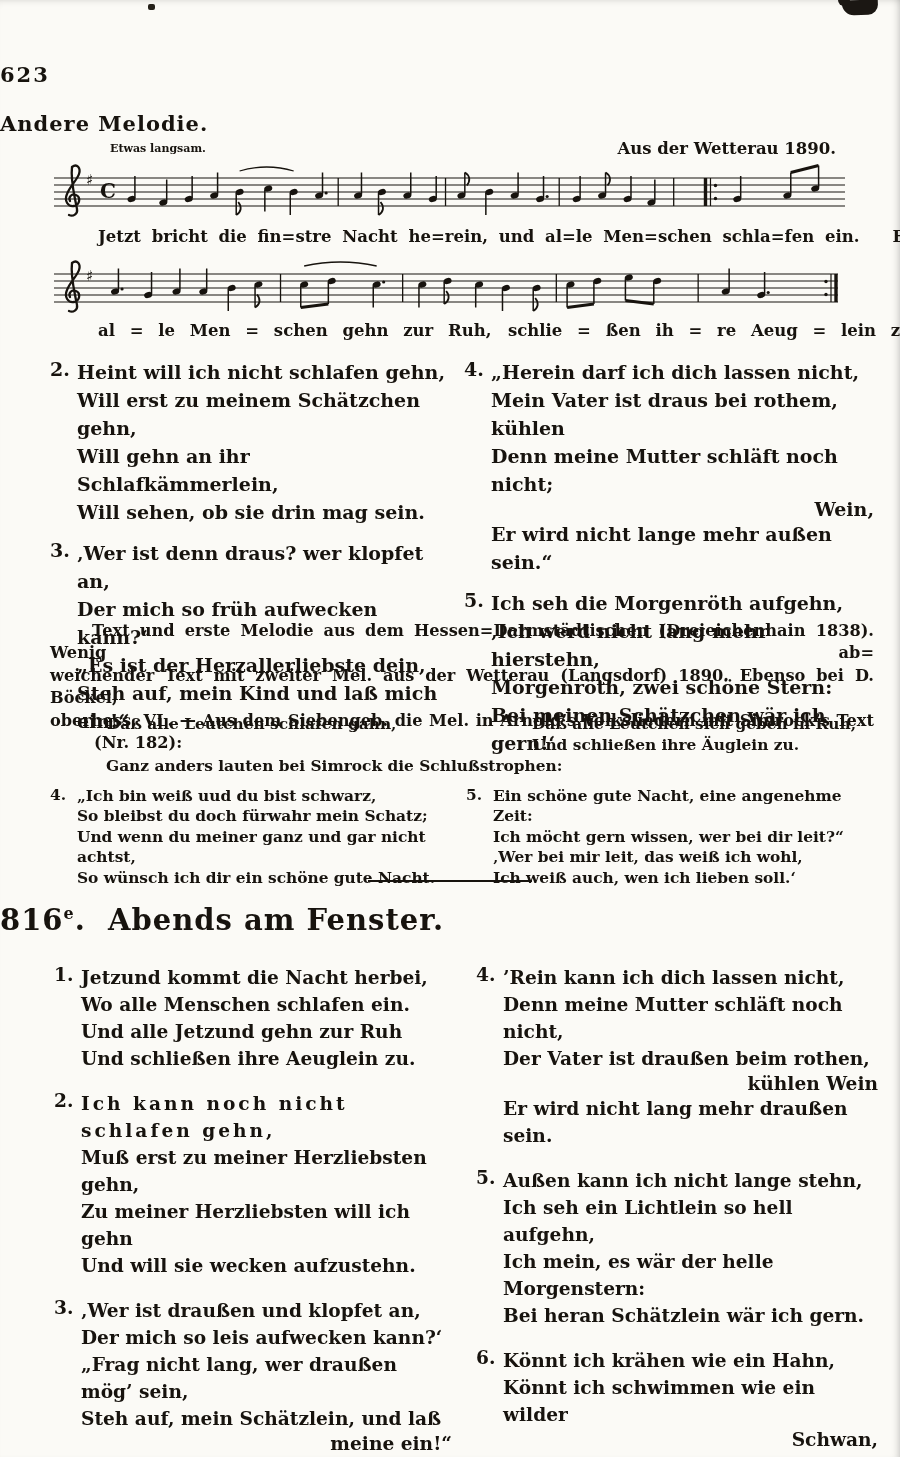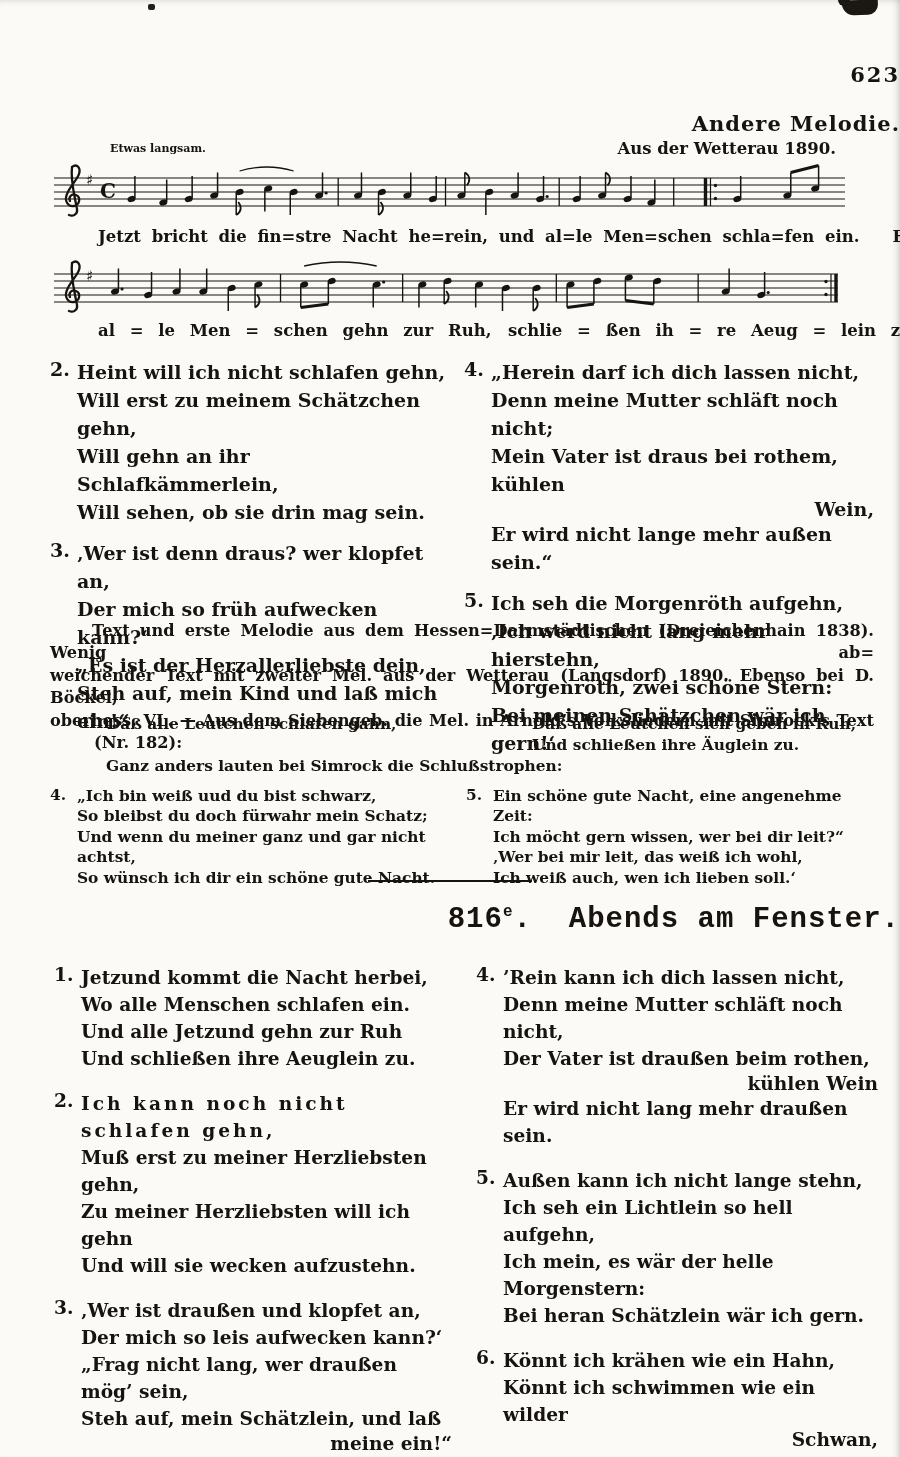--- a/index.html
+++ b/index.html
@@ -1,21 +1,21 @@
 <!DOCTYPE html>
 <html><head>
 <meta charset="utf-8">
 <style>
   html,body{margin:0;padding:0;background:#d8d6d2;}
   .page{position:relative;width:900px;height:1457px;margin:0 auto;background:#fbfaf6;
         color:#17130e;font-family:"DejaVu Serif","Liberation Serif",serif;overflow:hidden;
         box-shadow:inset -7px 0 9px -7px rgba(0,0,0,.28), inset 0 6px 8px -7px rgba(0,0,0,.18);}
   .abs{position:absolute;}
-  .center{left:0;right:0;text-align:right;}
-  .fraktur{font-weight:700;padding-left:40px;}
+  .center{left:0;right:0;text-align:left;}
+  .fraktur{font-weight:700;}
   .page-number{top:62px;font-size:21px;font-weight:700;letter-spacing:2px;}
   .melody-heading{top:111px;font-size:21px;letter-spacing:1px;}
   .tempo{top:142px;left:110px;font-size:11px;font-weight:700;}
   .source{top:139px;right:64px;font-size:16.5px;font-weight:700;}
   .staff-svg{display:block;}
   .lyrics{font-size:16.5px;font-weight:700;white-space:nowrap;}
   .verse-cols{display:flex;}
   .vcol{display:flex;flex-direction:column;}
   .verse{display:flex;align-items:flex-start;}
   .vnum{min-width:27px;flex:0 0 auto;font-weight:700;}
@@ -40,21 +40,21 @@
   #arnoldVerses .vline{line-height:21px;}
   #arnoldVerses .vcol-l{width:388px;margin-right:37px;}
   #arnoldVerses .vcol-r{flex:1;}
   .simrock-note{top:757px;left:106px;font-size:15.4px;font-weight:700;}
   
   #simrockVerses{top:786px;left:50px;right:26px;font-size:15.4px;}
   #simrockVerses .vline{line-height:20.4px;}
   #simrockVerses .vcol-l{width:404px;margin-right:12px;}
   #simrockVerses .vcol-r{flex:1;}
   .divider{top:880px;left:368px;width:164px;border:none;border-top:2px solid #17130e;margin:0;}
-  .song-title{top:903px;font-size:29px;letter-spacing:1px;font-family:Liberation Mono, monospace;}
+  .song-title{top:903px;font-size:29px;letter-spacing:1px;}
   .song-title sup{font-size:.55em;}
   
   #bottomVerses{top:964px;left:54px;right:22px;font-size:18.6px;}
   #bottomVerses .vline{line-height:27px;}
   #bottomVerses .vline.r{line-height:23px;}
   #bottomVerses .verse{margin-bottom:18px;}
   #bottomVerses .vcol-l{width:398px;margin-right:24px;}
   #bottomVerses .vcol-r{flex:1;}
   
   .blob-tr{top:0;right:22px;width:36px;height:15px;background:#1b1713;border-radius:2px 0 10px 12px;transform:rotate(-2deg);}
@@ -237,22 +237,22 @@
             <div class="vline">„Es ist der Herzallerliebste dein,</div>
             <div class="vline">Steh auf, mein Kind und laß mich ein!“</div>
           </div>
         </div>
       </div>
     <div class="vcol vcol-r">
         <div class="verse">
           <span class="vnum">4.</span>
           <div class="vbody">
             <div class="vline">„Herein darf ich dich lassen nicht,</div>
+            <div class="vline">Mein Vater ist draus bei rothem, kühlen</div>
             <div class="vline">Denn meine Mutter schläft noch nicht;</div>
-            <div class="vline">Mein Vater ist draus bei rothem, kühlen</div>
             <div class="vline r">Wein,</div>
             <div class="vline">Er wird nicht lange mehr außen sein.“</div>
           </div>
         </div>
         <div class="verse">
           <span class="vnum">5.</span>
           <div class="vbody">
             <div class="vline">Ich seh die Morgenröth aufgehn,</div>
             <div class="vline">‚Ich werd nicht lang mehr hierstehn,</div>
             <div class="vline">Morgenröth, zwei schöne Stern:</div>

